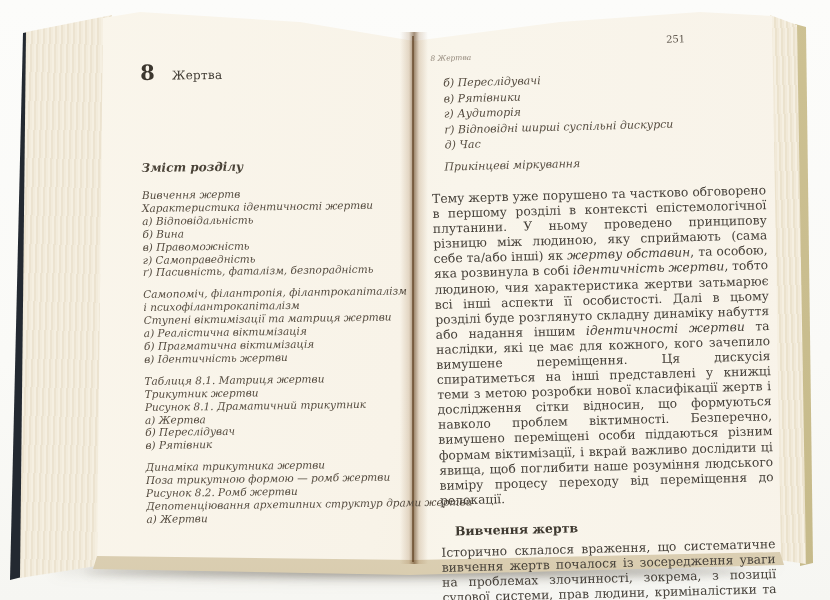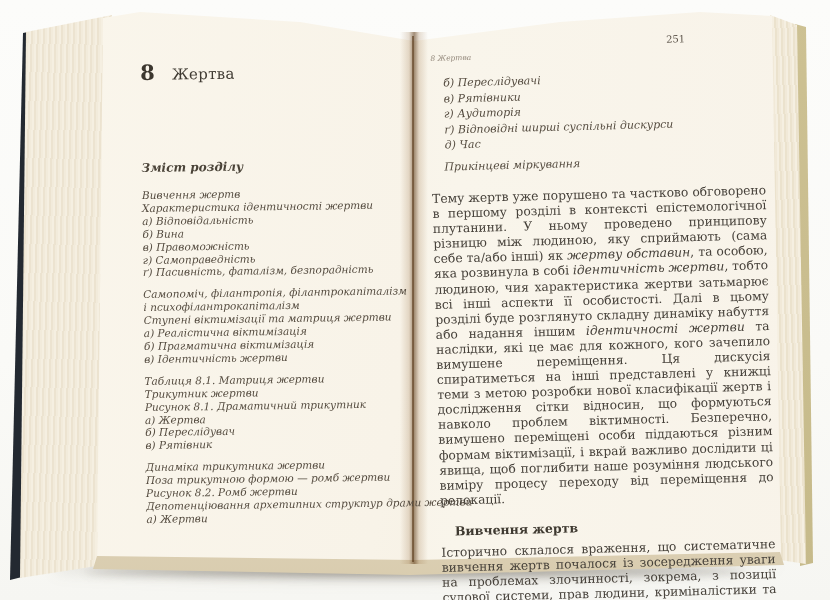--- a/index.html
+++ b/index.html
@@ -36,21 +36,21 @@
     clip-path:polygon(97px 556px,414px 560px,780px 552px,784px 565px,410px 575px,93px 569px);}
   .gutter{position:absolute;left:400px;top:32px;width:28px;height:532px;
     background:linear-gradient(to right,rgba(160,120,75,0) 0%,rgba(150,108,62,.22) 32%,rgba(98,62,25,.55) 49%,rgba(98,62,25,.55) 52%,rgba(150,108,62,.22) 68%,rgba(160,120,75,0) 100%);}
   .gutter-core{position:absolute;left:412px;top:36px;width:2px;height:526px;background:rgba(80,48,15,.55);}
 
   
   .left-text{position:absolute;left:140px;top:60px;width:268px;color:#4d4539;
     transform:rotate(-0.8deg);transform-origin:left top;}
   .chapter-row{display:flex;align-items:baseline;gap:17px;}
   .chapter-num{font-size:21px;font-weight:bold;color:#3c372f;}
-  .chapter-title{font-size:15px;letter-spacing:.3px;color:#3f3a32;}
+  .chapter-title{font-size:12px;letter-spacing:.3px;color:#3f3a32;}
   .toc-heading{margin-top:76px;font-style:italic;font-weight:600;font-size:12px;color:#4a4338;}
   .toc{margin-top:14px;}
   .toc-group{margin-bottom:9px;}
   .toc-line{font-style:italic;font-size:10.5px;line-height:12.9px;white-space:nowrap;color:#554c40;}
 
   
   .right-text{position:absolute;left:428px;top:40px;width:334px;color:#49433a;
     transform:rotate(-1.5deg);transform-origin:left top;}
   .page-number{position:absolute;left:238px;top:0;font-size:10px;color:#5c544a;}
   .running-header{position:absolute;left:2px;top:14px;font-size:7.5px;font-style:italic;color:#94897c;}

